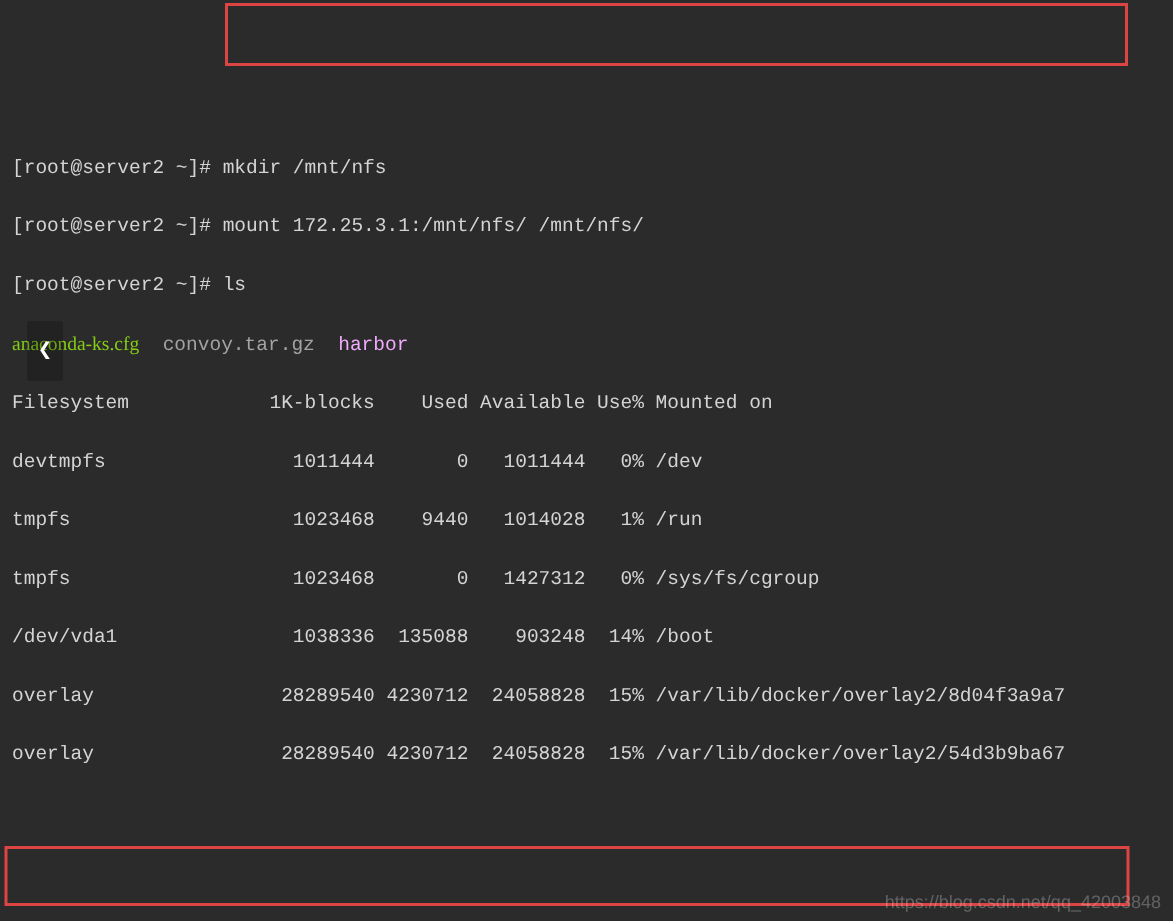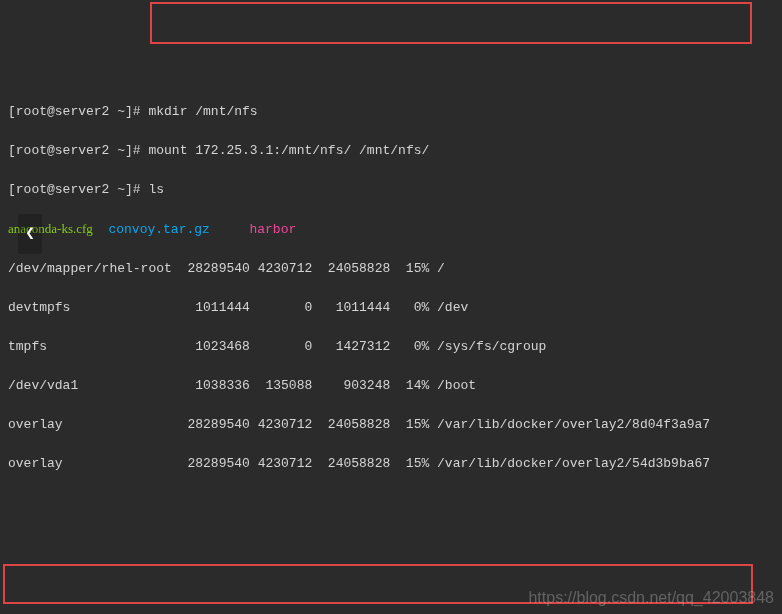--- a/index.html
+++ b/index.html
@@ -10,22 +10,22 @@
       font-size: 13px;
       line-height: 1.5;
       padding: 4px 8px;
       white-space: pre;
       overflow: hidden;
       width: 782px;
       height: 614px;
       position: relative;
     }
     .line { white-space: pre; }
-    .green { color: #0ea5e9; text-align: right; }
-    .blue { color: #ec4899; margin-left: 24px; }
+    .green { color: #a3a3a3; text-align: right; }
+    .blue { color: #f0abfc; }
     .white { color: #84cc16; font-family: Liberation Serif, serif; }
     .highlight-box {
       position: absolute;
       border: 2px solid #d44;
       pointer-events: none;
       background: transparent;
     }
     .box1 { top: 2px; left: 150px; width: 602px; height: 42px; }
     .box2 { top: 564px; left: 3px; width: 750px; height: 40px; }
     .nav-arrow {
@@ -40,37 +40,38 @@
       display: flex;
       align-items: center;
       justify-content: center;
       border-radius: 2px;
     }
     .watermark {
       position: absolute;
       right: 8px;
       bottom: 4px;
       color: rgba(200,200,200,0.35);
-      font-size: 16px;
+      font-size: 12px;
       font-family: Arial, sans-serif;
     }
     #terminal { position: relative; }
   </style>
 </head>
 <body>
 
 
 
 <div id="terminal">
 <div class="line"><span>[root@server2 ~]#</span> <span>mkdir /mnt/nfs</span></div>
 <div class="line"><span>[root@server2 ~]#</span> <span>mount 172.25.3.1:/mnt/nfs/ /mnt/nfs/</span></div>
 <div class="line"><span>[root@server2 ~]#</span> <span>ls</span></div>
 <div class="line"><span class="white">anaconda-ks.cfg</span>  <span class="green">convoy.tar.gz</span>  <span class="blue">harbor</span></div>
-<div class="line">/dev/mapper/rhel-root  28289540 4230712  24058828  15% /</div>
+<div class="line">Filesystem            1K-blocks    Used Available Use% Mounted on</div>
 <div class="line">devtmpfs                1011444       0   1011444   0% /dev</div>
+<div class="line">tmpfs                   1023468    9440   1014028   1% /run</div>
 <div class="line">tmpfs                   1023468       0   1427312   0% /sys/fs/cgroup</div>
 <div class="line">/dev/vda1               1038336  135088    903248  14% /boot</div>
 <div class="line">overlay                28289540 4230712  24058828  15% /var/lib/docker/overlay2/8d04f3a9a7</div>
 <div class="line">overlay                28289540 4230712  24058828  15% /var/lib/docker/overlay2/54d3b9ba67</div>
 
 
 
 
 
 

